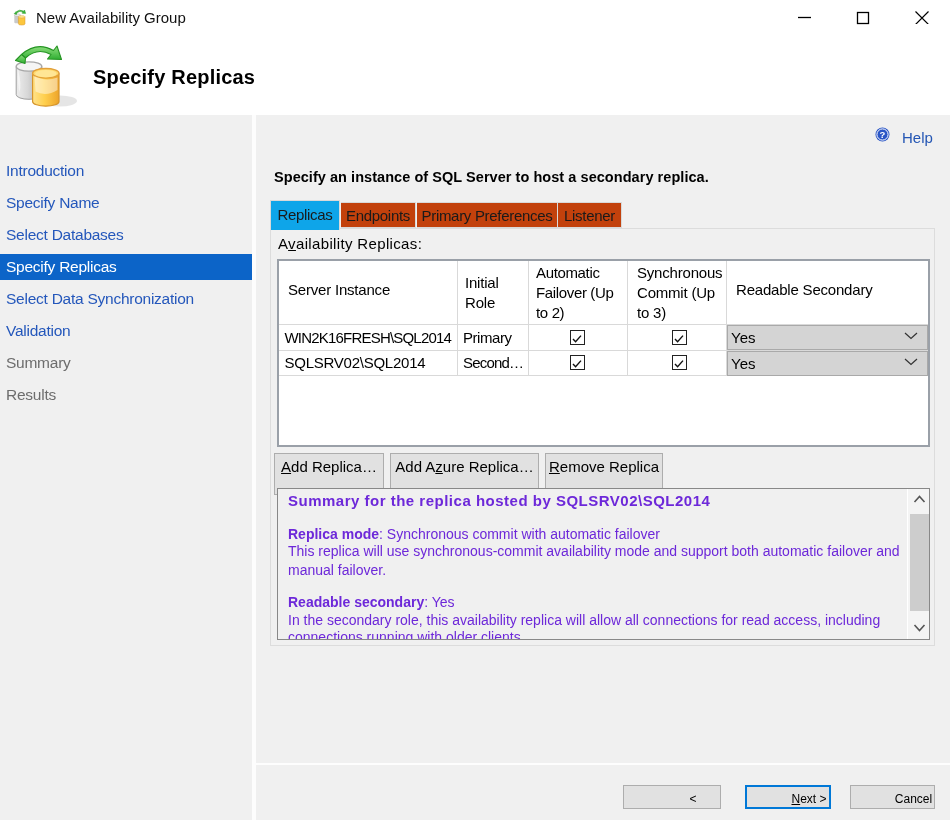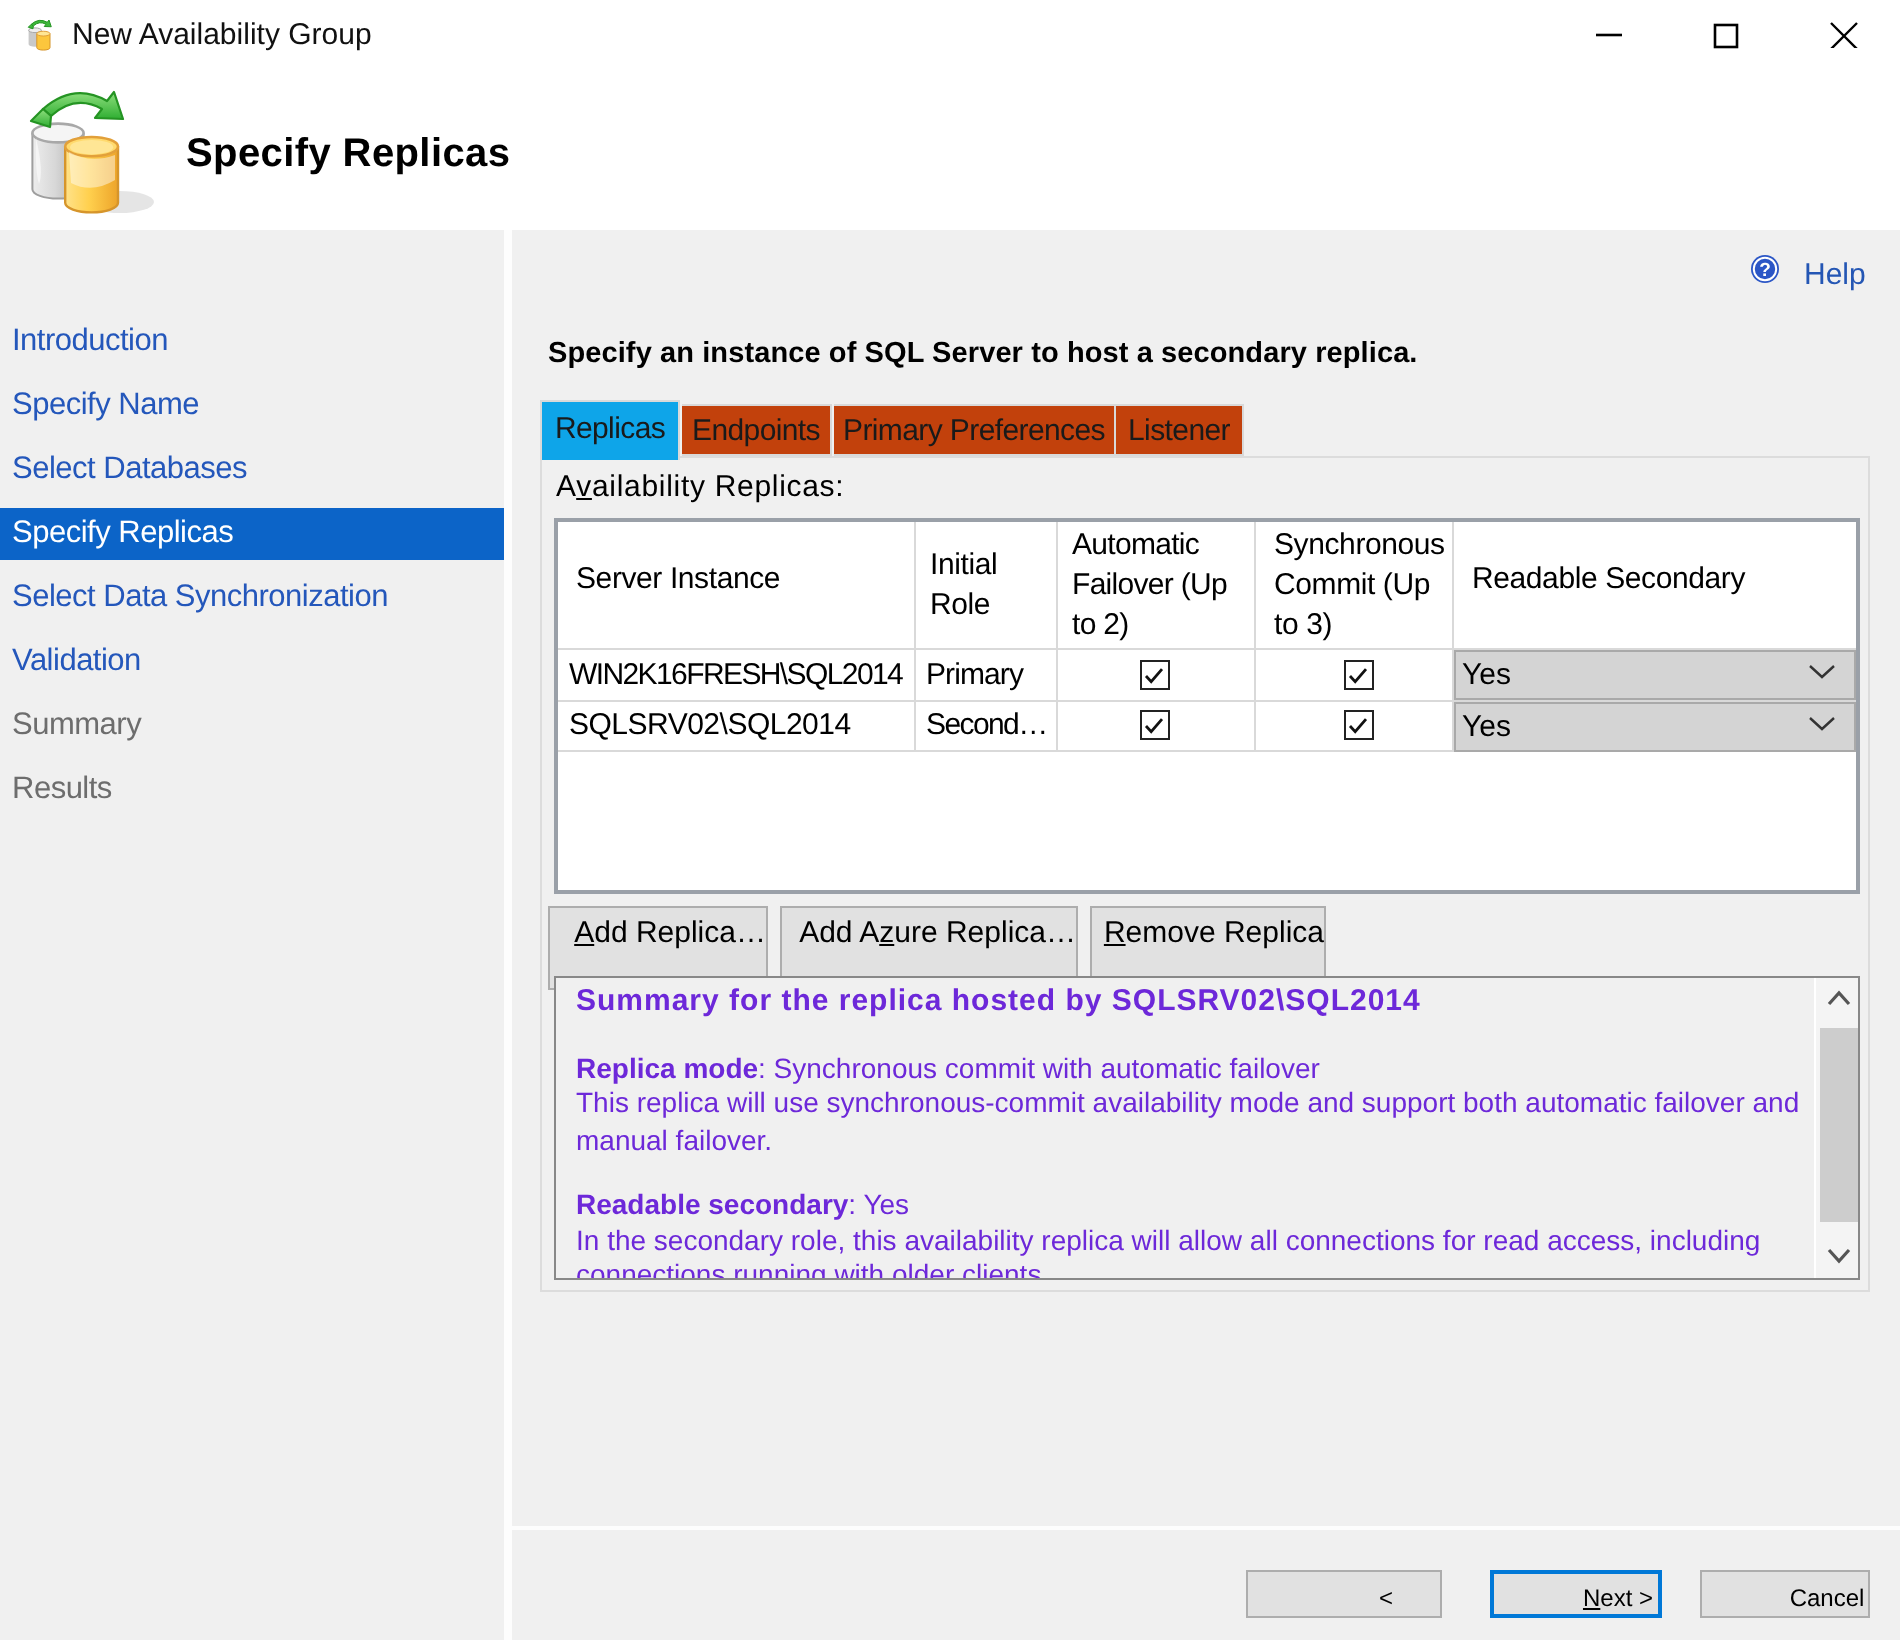--- a/index.html
+++ b/index.html
@@ -28,21 +28,21 @@
   
   #panel { position:absolute; left:270px; top:228px; width:665px; height:418px; background:#f0f0f0; border:1px solid #dcdcdc; }
   #avlabel { position:absolute; left:278px; top:234.5px; font-size:15px; letter-spacing:0.35px; color:#000; }
   
   #grid { position:absolute; left:277px; top:259px; width:653px; height:188px; background:#fff; border:2px solid #9aa0a8; }
   .gl { position:absolute; background:#d9d9d9; }
   .gtxt { position:absolute; font-size:15px; line-height:20px; letter-spacing:-0.2px; color:#000; white-space:nowrap; }
   .cb { position:absolute; width:15px; height:15px; background:#fff; border:1.5px solid #222; }
   .combo { position:absolute; width:201px; background:#d4d4d4; border:1px solid #a9a9a9; font-size:15px; color:#000; }
   
-  .btn { position:absolute; height:42px; background:#e1e1e1; border:1px solid #adadad; font-size:15px; color:#000; text-align:right; }
+  .btn { position:absolute; height:42px; background:#e1e1e1; border:1px solid #adadad; font-size:15px; color:#000; text-align:center; }
   
   #summary { position:absolute; left:277px; top:488px; width:653px; height:152px; background:#f0f0f0; border:1px solid #888; overflow:hidden; }
   .sline { position:absolute; left:10px; font-size:14px; color:#6d28d9; white-space:nowrap; }
   
   #sbar { position:absolute; left:629px; top:0; width:23px; height:150px; background:#f4f4f4; border-left:1px solid #fff; }
   #sthumb { position:absolute; left:2px; top:25px; width:19px; height:97px; background:#cdcdcd; }
   
   #bsep { position:absolute; left:256px; top:763px; width:694px; height:2px; background:#fdfdfd; }
   .bbtn { position:absolute; top:785px; height:24px; background:#e1e1e1; border:1px solid #adadad; font-size:12px; color:#000; text-align:center; line-height:26px;padding-left:42px; }
 </style>

